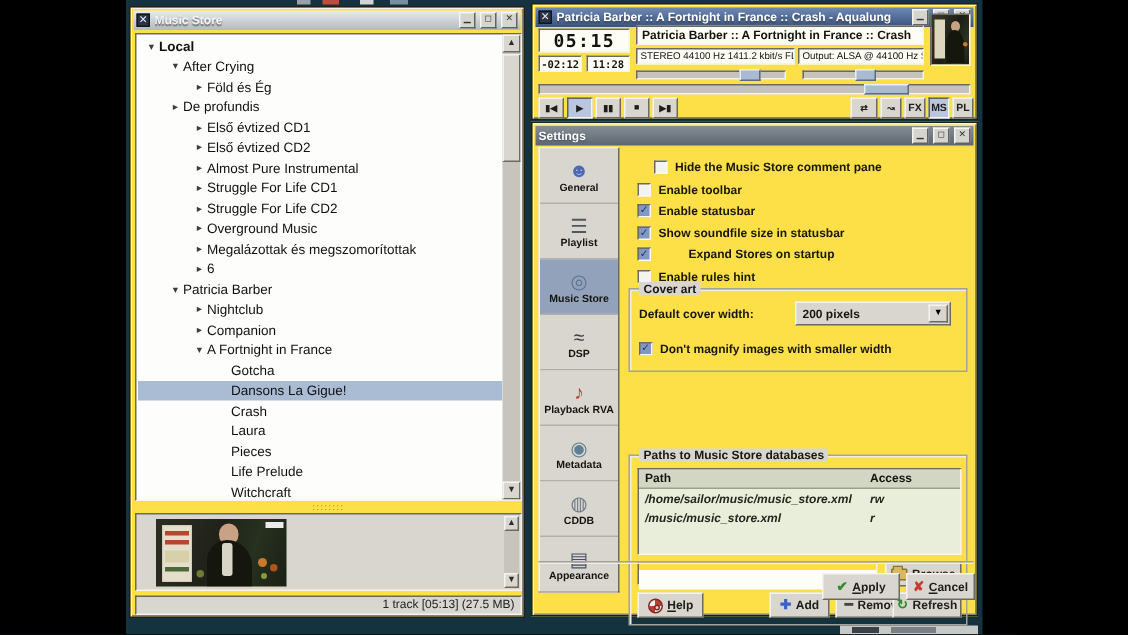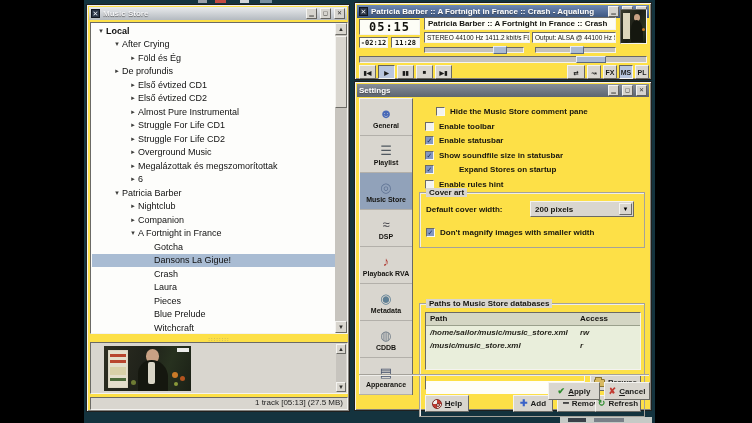--- a/index.html
+++ b/index.html
@@ -198,21 +198,21 @@
           <div class="tree-row" style="padding-left: 52px;">
             <span class="tree-exp"></span>
             <span>Laura</span>
           </div>
           <div class="tree-row" style="padding-left: 52px;">
             <span class="tree-exp"></span>
             <span>Pieces</span>
           </div>
           <div class="tree-row" style="padding-left: 52px;">
             <span class="tree-exp"></span>
-            <span>Blue Prelude</span>
+            <span>Life Prelude</span>
           </div>
           <div class="tree-row" style="padding-left: 52px;">
             <span class="tree-exp"></span>
             <span>Witchcraft</span>
           </div>
         </div>
       <div class="scrollbar" style="right:0;top:0;width:12px;height:100%;">
         <div class="sb-arrow raised" style="top:0;">▲</div>
         <div class="sb-thumb raised" style="top:13px;height:72px;"></div>
         <div class="sb-arrow raised" style="bottom:0;">▼</div>

